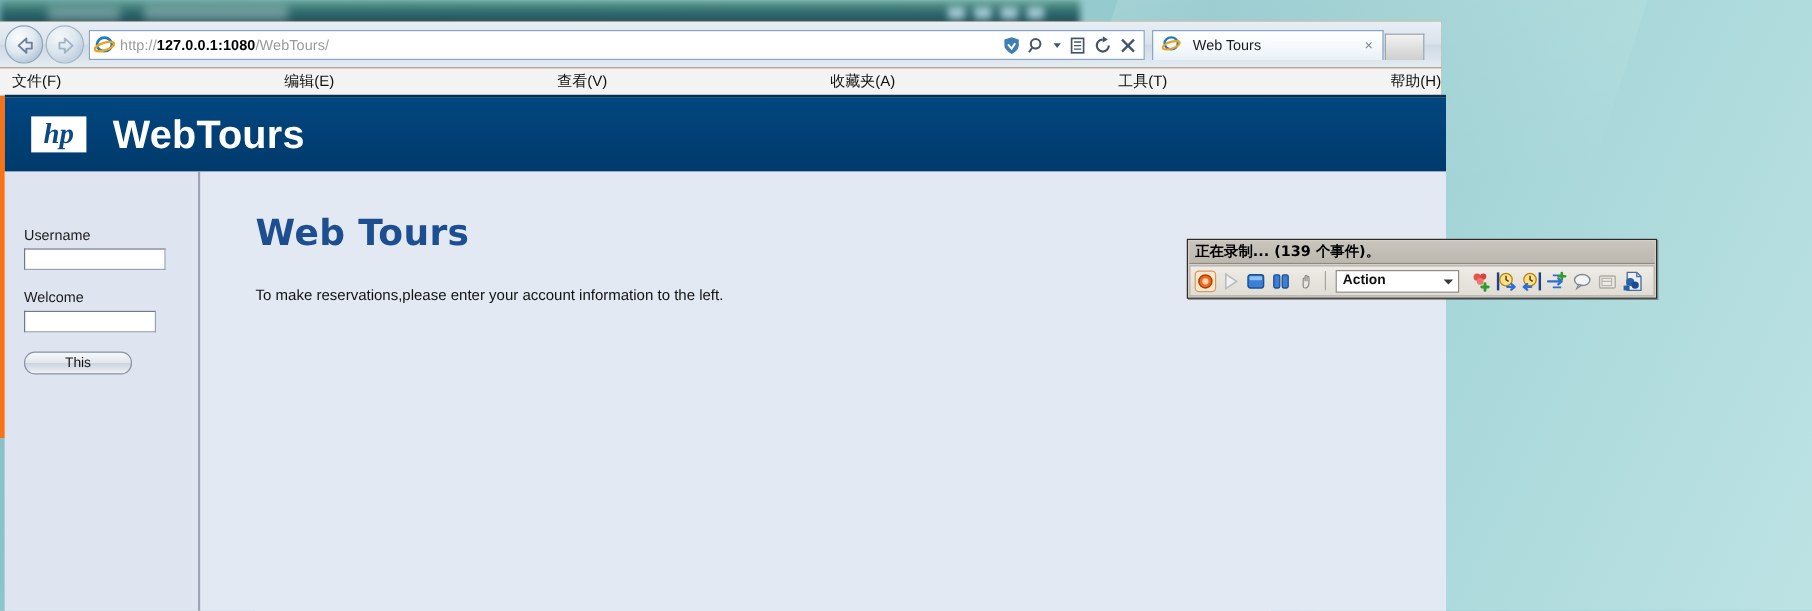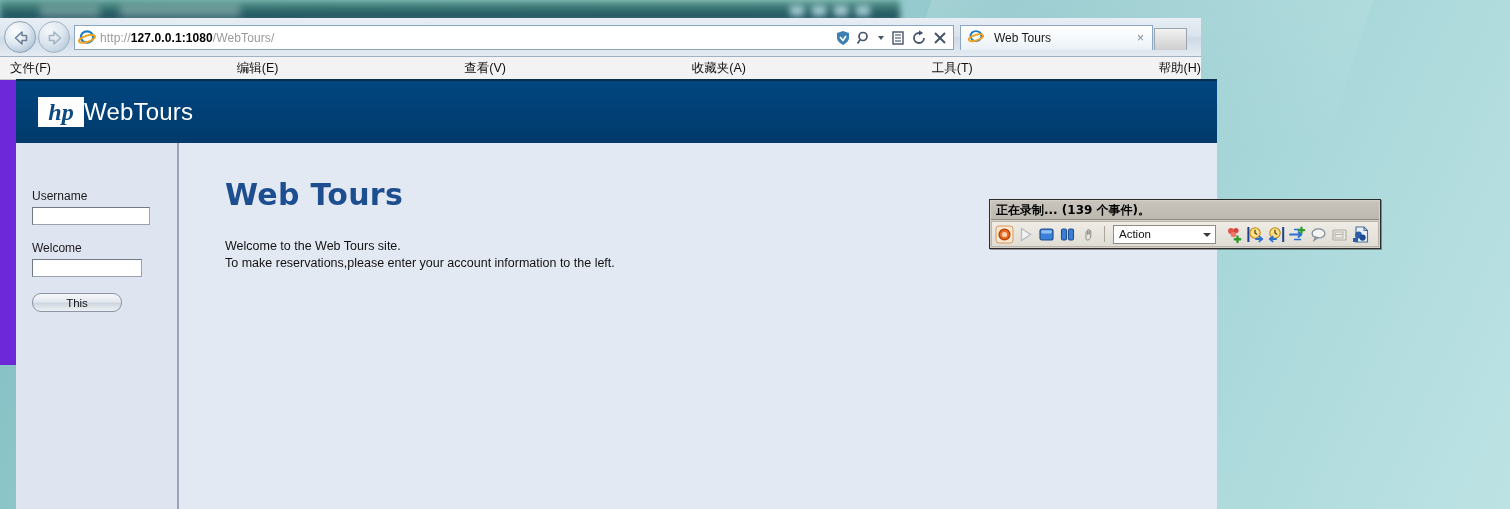--- a/index.html
+++ b/index.html
@@ -23,21 +23,21 @@
   #titlestrip{
     position:absolute;left:0;top:0;width:900px;height:22px;
     background:linear-gradient(180deg,#5f9c8b 0%,#3d7a77 30%,#20555e 62%,#1c4b57 100%);
     filter:blur(3px);opacity:.95;
   }
   #titlestrip .blob{position:absolute;background:rgba(190,215,215,.45);filter:blur(2px);}
   #titlestrip .ctl{position:absolute;top:6px;height:10px;width:14px;background:rgba(190,225,235,.8);}
   
   #browser{
     position:absolute;left:0;top:18px;width:1201px;height:347px;
-    background:#6d28d9;
+    background:#f97316;
   }
   
   .navbar{
     position:relative;height:38px;
     background:linear-gradient(180deg,#e8eef4 0%,#dae3ec 48%,#cfdae6 52%,#e4ebf2 100%);
     border-bottom:1px solid #9fb2c4;
   }
   .navbtn{
     position:absolute;top:3px;width:32px;height:32px;border-radius:50%;
     background:radial-gradient(circle at 35% 30%,#fbfdfe 0%,#dfe9f1 45%,#b9cbdb 75%,#9fb4c6 100%);
@@ -68,33 +68,33 @@
     background:linear-gradient(180deg,#f2f2f2 0%,#dedede 55%,#cfcfcf 100%);
     border:1px solid #9aa5b0;border-bottom:none;
   }
   
   .menubar{
     position:relative;height:22px;background:#f3f3f3;border-bottom:1px solid #c8c8c8;
     display:flex;align-items:center;padding-left:10px;gap:22px;justify-content:space-between;
   }
   .menu-item{font-size:12.5px;color:#111;white-space:nowrap;}
   
-  #page{position:absolute;left:16px;top:61px;width:1201px;height:430px;background:#e3e9f3;}
+  #page{position:absolute;left:4px;top:61px;width:1201px;height:430px;background:#e3e9f3;}
   .hp-header{
     height:62px;background:#00427f;
     background:linear-gradient(180deg,#014680 0%,#013a6b 100%);
     display:flex;align-items:center;padding-left:22px;
     border-top:2px solid #0b2d4d;
   }
   .hp-logo{
     width:46px;height:30px;background:#fff;display:flex;align-items:center;justify-content:center;
     font-family:"Liberation Serif","DejaVu Serif",serif;font-style:italic;font-weight:700;
     font-size:24px;color:#0b4a82;line-height:1;
   }
-  .hp-title{color:#fff;font-size:24px;letter-spacing:.2px;font-weight:400;}
+  .hp-title{color:#fff;font-size:33px;margin-left:22px;letter-spacing:.2px;font-weight:700;}
   .page-body{display:flex;height:368px;}
   .sidebar{width:163px;box-sizing:border-box;background:#dfe5f0;border-right:2px solid #9aa4b4;
     padding:46px 0 0 16px;position:relative;}
   .sb-label{font-size:12px;color:#1a1a1a;margin-bottom:4px;}
   .sb-input{
     width:118px;height:18px;box-sizing:border-box;background:#fff;
     border:1px solid #98a2b0;border-top-color:#6f7a88;border-left-color:#6f7a88;
     margin-bottom:16px;display:block;
   }
   .sb-input.pw{width:110px;}
@@ -114,34 +114,34 @@
   
   #recorder{
     position:absolute;left:989px;top:199px;width:392px;height:50px;
     background:#d4d0c8;border:1px solid #2b2b2b;box-sizing:border-box;
     box-shadow:1px 1px 0 rgba(0,0,0,.35);
   }
   .rec-title{
     height:19px;margin:1px;box-sizing:border-box;
     background:linear-gradient(180deg,#c9c5bd 0%,#bcb8b0 100%);
     border-bottom:1px solid #8d8a84;
-    display:flex;align-items:center;padding-left:5px;
+    display:flex;align-items:flex-start;padding-left:5px;
     font-size:12px;font-weight:700;color:#000;
     font-family:"DejaVu Sans","Liberation Sans",sans-serif;
   }
   .rec-bar{
     height:26px;margin:1px;display:flex;align-items:center;gap:2px;padding-left:3px;
     background:linear-gradient(180deg,#efece6 0%,#e0ddd5 100%);
     border:1px solid #b9b5ad;box-sizing:border-box;
   }
   .rec-ic{width:19px;height:19px;position:relative;flex:none;}
   .rec-sep{width:1px;height:16px;background:#a9a59d;margin:0 4px;flex:none;}
   .rec-combo{
     width:103px;height:19px;box-sizing:border-box;background:#fff;border:1px solid #8f8b84;
-    display:flex;align-items:center;position:relative;margin-left:2px;flex:none;
+    display:flex;align-items:center;position:relative;margin-left:2px;flex:none;font-weight:bold;
   }
   .rec-combo span{font-size:11.5px;color:#111;padding-left:5px;}
   .rec-combo .arrow{
     position:absolute;right:4px;top:7px;width:0;height:0;
     border-left:4px solid transparent;border-right:4px solid transparent;border-top:4px solid #3a3a3a;
   }
   .rec-gap{width:5px;flex:none;}
 </style>
 </head>
 <body>
@@ -260,23 +260,20 @@
         <input class="sb-input" type="text" value="" style="">
         <div class="sb-label">Welcome</div>
         <input class="sb-input pw" type="password" value="" style="">
         <div class="login-btn">This</div>
       </div>
 
       <div class="content">
         <div class="wt-title">Web Tours</div>
 
         <div class="wt-line">
-          <span>Welcome to the Web Tours site.</span>
-        </div>
-        <div class="wt-line">
           <span>To make reservations,please enter your account information to the left.</span>
         </div>
 
       </div>
     </div>
   </div>
 </div>
 
 <div id="recorder">
 

